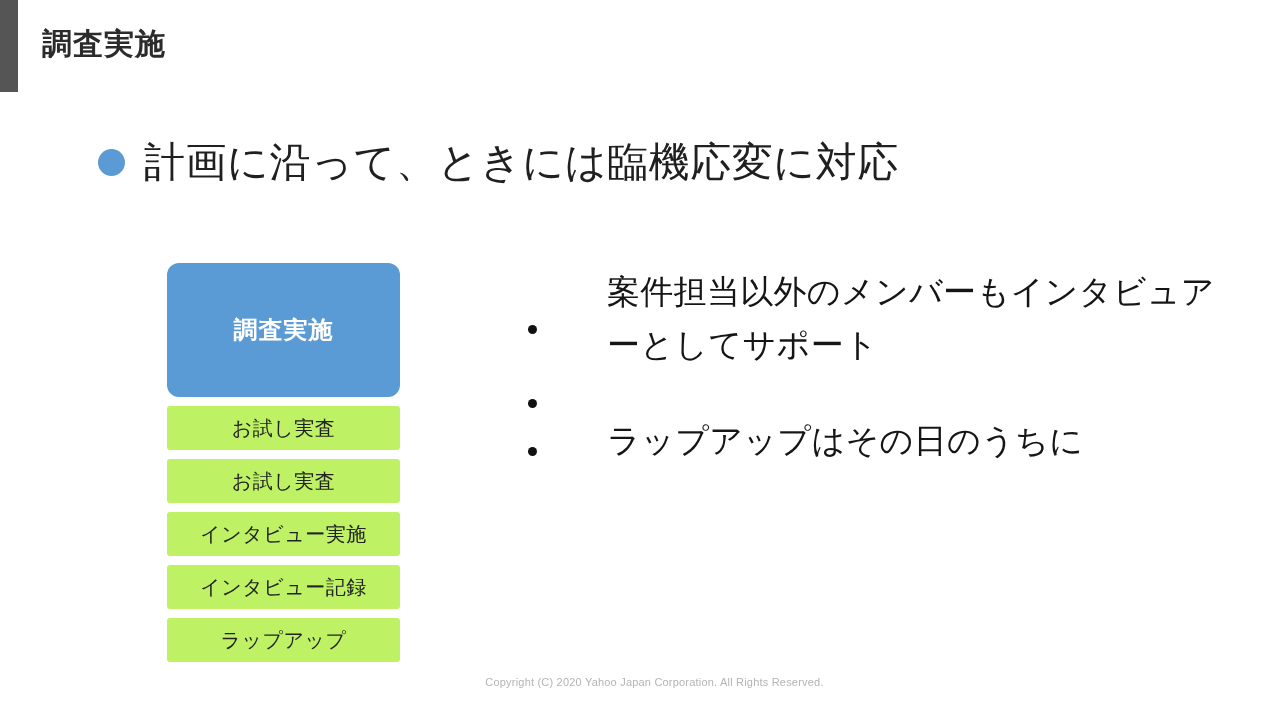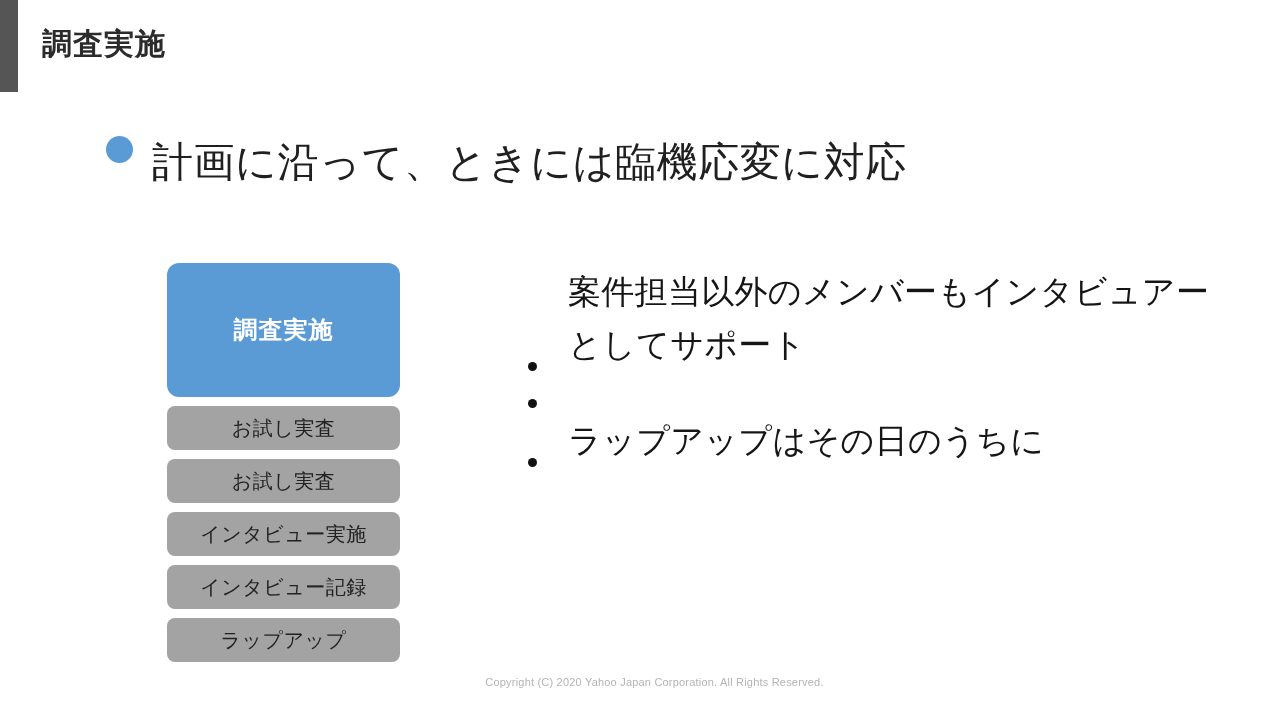--- a/index.html
+++ b/index.html
@@ -39,24 +39,24 @@
     font-weight: bold;
     letter-spacing: 1px;
     color: #2b2b2b;
     line-height: 44px;
     white-space: nowrap;
   }
 
   
   .lead-row {
     position: absolute;
-    left: 106px;
+    left: 98px;
     top: 136px;
     display: flex;
-    align-items: flex-start;
+    align-items: center;
   }
   .lead-bullet {
     width: 27px;
     height: 27px;
     border-radius: 50%;
     background: #5B9BD5;
     flex: 0 0 auto;
     margin-right: 19px;
   }
   .lead-text {
@@ -85,44 +85,45 @@
   }
   .flow-current-label {
     color: #ffffff;
     font-size: 24px;
     font-weight: bold;
     letter-spacing: 1px;
   }
   .flow-step {
     height: 44px;
     margin-top: 9px;
-    border-radius: 8px;
-    background: #a3a3a3;
+    border-radius: 3px;
+    background: #bef264;
     display: flex;
     align-items: center;
     justify-content: center;
     box-sizing: border-box;
   }
   .flow-step-label {
     color: #222222;
     font-size: 20px;
     letter-spacing: 0.5px;
   }
 
   
   .points {
     position: absolute;
     left: 528px;
     top: 265px;
     width: 690px;
   }
   .point {
     display: flex;
-    align-items: flex-end;
+    align-items: center;
     margin-bottom: 6px;
+    gap: 39px;
   }
   .point-marker {
     flex: 0 0 auto;
     width: 9px;
     height: 9px;
     border-radius: 50%;
     background: #111111;
     margin-top: 22px;
     margin-right: 31px;
   }

